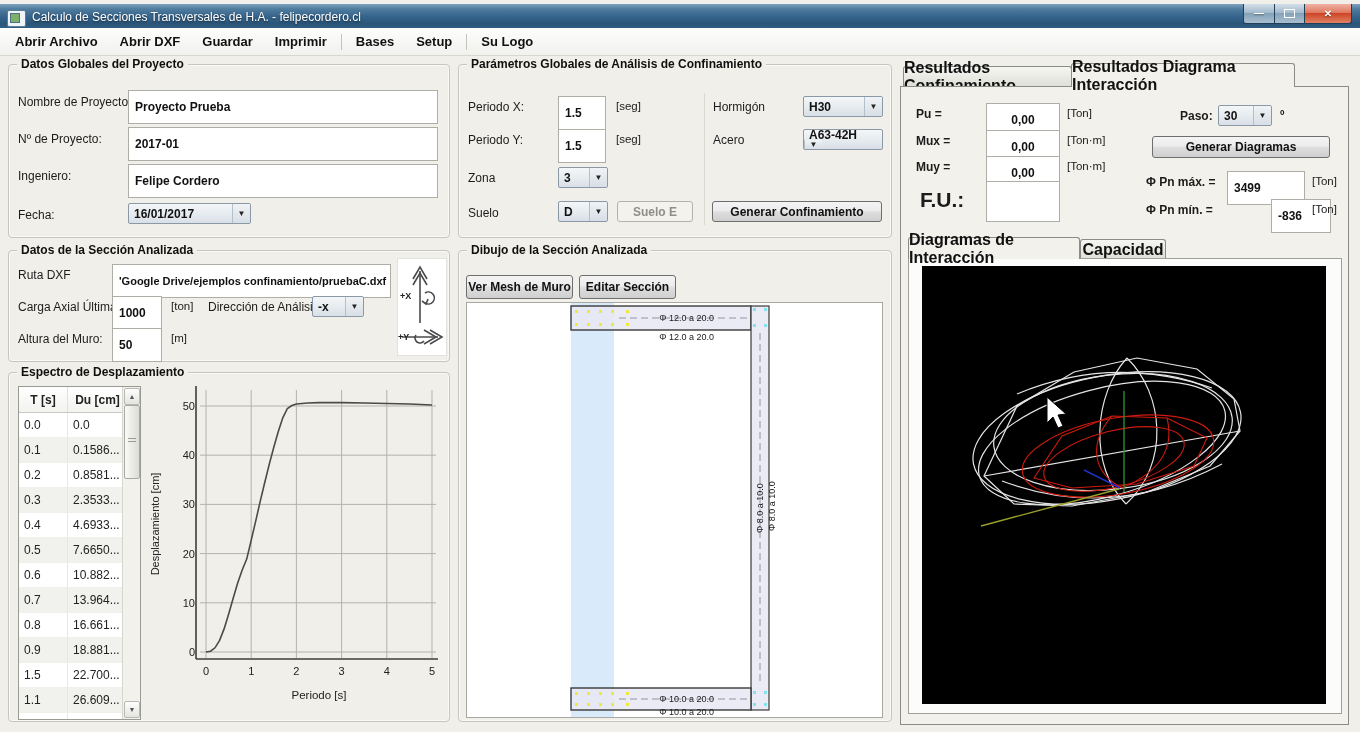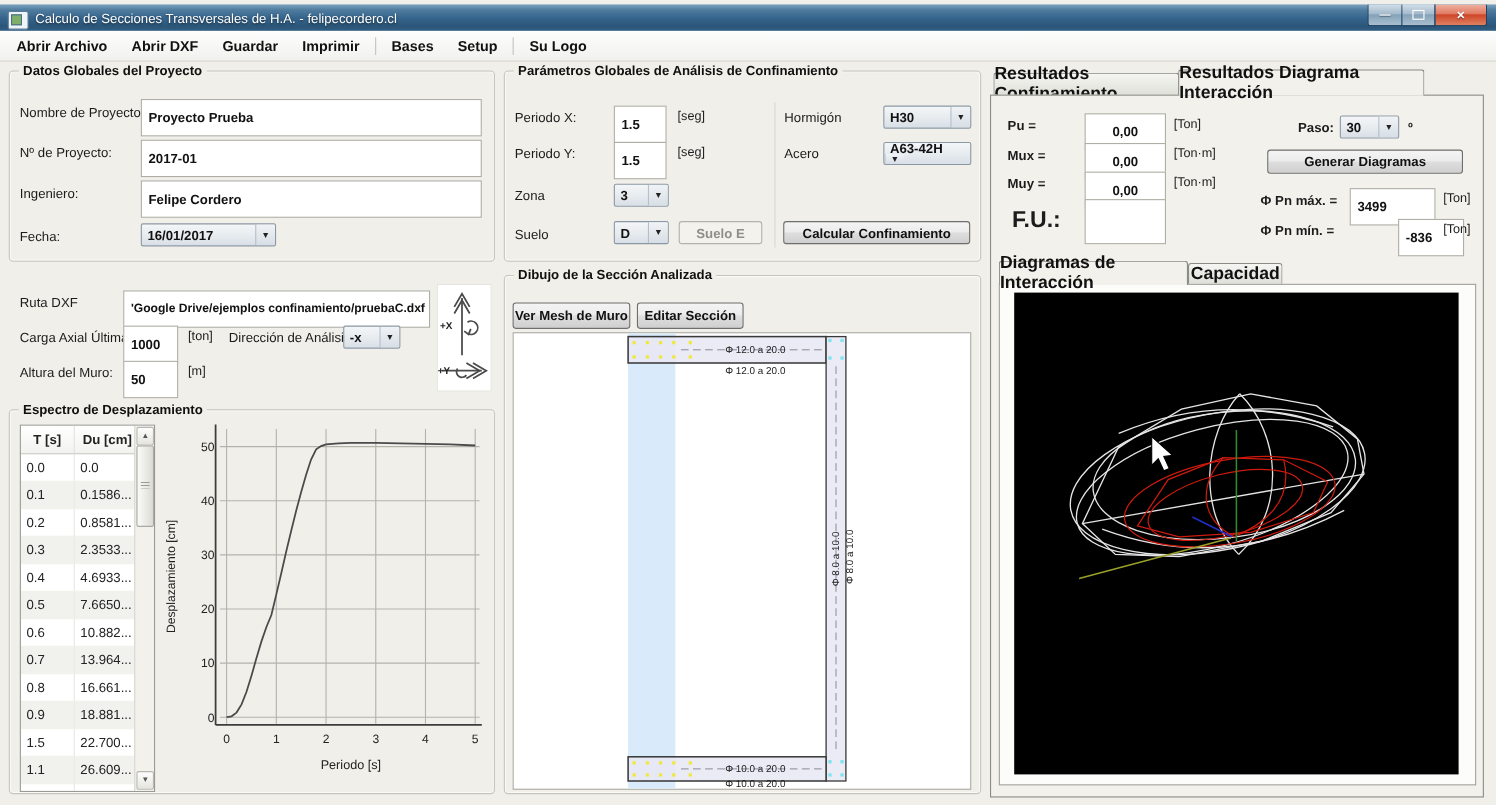--- a/index.html
+++ b/index.html
@@ -91,20 +91,23 @@
   <div class="abs lbl" style="left:18px;top:132px;">Nº de Proyecto:</div>
   <div class="abs tinput" style="left:128px;top:127px;width:310px;height:21px;">2017-01</div>
   <div class="abs lbl" style="left:18px;top:169px;">Ingeniero:</div>
   <div class="abs tinput" style="left:128px;top:164px;width:310px;height:21px;">Felipe Cordero</div>
   <div class="abs lbl" style="left:18px;top:208px;">Fecha:</div>
   <div class="abs combo" style="left:128px;top:203px;width:123px;height:21px;justify-content:center;">
     <span class="cval">16/01/2017</span>
     <span class="carr">▼</span>
   </div>
 
+  <div class="group" style="left:8px;top:250px;width:440px;height:110px;">
+    <span class="gtitle">Datos de la Sección Analizada</span>
+  </div>
   <div class="abs lbl" style="left:18px;top:268px;">Ruta DXF</div>
   <div class="abs tinput" style="left:112px;top:264px;width:279px;height:20px;font-size:11px;">'Google Drive/ejemplos confinamiento/pruebaC.dxf</div>
   <div class="abs lbl" style="left:18px;top:300px;">Carga Axial Última:</div>
   <div class="abs tinput" style="left:112px;top:296px;width:50px;height:20px;">1000</div>
   <div class="abs unit" style="left:171px;top:300px;">[ton]</div>
   <div class="abs lbl" style="left:208px;top:300px;">Dirección de Análisis:</div>
   <div class="abs combo" style="left:312px;top:296px;width:52px;height:21px;">
     <span class="cval">-x</span>
     <span class="carr">▼</span>
   </div>
@@ -258,21 +261,21 @@
   <div class="abs lbl" style="left:713px;top:100px;">Hormigón</div>
   <div class="abs combo" style="left:803px;top:96px;width:80px;height:21px;">
     <span class="cval">H30</span>
     <span class="carr">▼</span>
   </div>
   <div class="abs lbl" style="left:713px;top:133px;">Acero</div>
   <div class="abs combo" style="left:803px;top:129px;width:80px;height:21px;flex-direction:column;">
     <span class="cval">A63-42H</span>
     <span class="carr">▼</span>
   </div>
-  <div class="abs btn" style="left:712px;top:201px;width:170px;height:21px;">Calcular Confinamiento</div>
+  <div class="abs btn" style="left:712px;top:201px;width:170px;height:21px;">Generar Confinamiento</div>
 
   <div class="group" style="left:458px;top:250px;width:432px;height:470px;">
     <span class="gtitle">Dibujo de la Sección Analizada</span>
   </div>
   <div class="abs btn" style="left:466px;top:275px;width:107px;height:24px;">Ver Mesh de Muro</div>
   <div class="abs btn" style="left:579px;top:275px;width:97px;height:24px;">Editar Sección</div>
   <div class="drawbox">
     <svg width="415" height="414" viewBox="0 0 415 414">
       <rect x="104" y="0" width="43" height="414" fill="#d9eafb"></rect>
 

